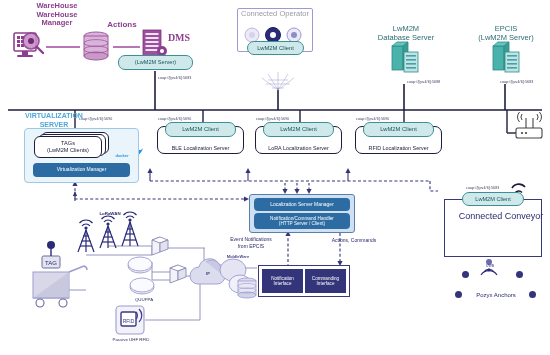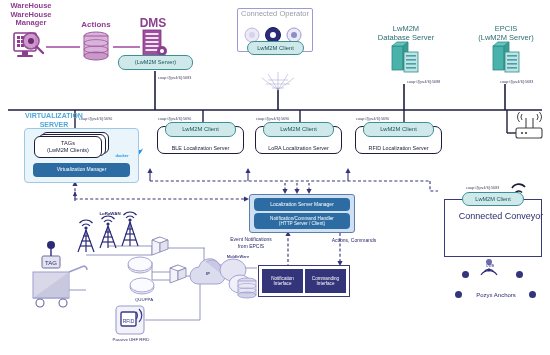--- a/index.html
+++ b/index.html
@@ -3,21 +3,21 @@
 <meta charset="utf-8">
 <style>
   html,body{margin:0;padding:0;background:#ffffff;}
   body{width:550px;height:355px;position:relative;overflow:hidden;
        font-family:"Liberation Sans",sans-serif;color:#2b2b6b;}
   #canvas{position:absolute;left:0;top:0;width:550px;height:355px;}
   .n{position:absolute;box-sizing:border-box;}
   .lbl{position:absolute;text-align:center;line-height:1.15;}
 
   
-  .purple{color:#8d3f8f;}
+  .purple{color:#8d3f8f;margin-left:26px;}
   .teal{color:#2b6b72;}
   .navy{color:#2b2b6b;}
   .cyan{color:#4fa8d8;}
   .gray{color:#9a9aa8;}
 
   
   .pill{border:1px solid #3d8f96;background:#cfe9ea;border-radius:7px;
         color:#17545c;display:flex;align-items:center;justify-content:center;
         text-align:center;line-height:1.1;}
   .srvbox{border:1px solid #1d1d3d;background:#ffffff;border-radius:7px;
@@ -351,21 +351,21 @@
 </svg>
 
 <div class="lbl purple" style="left:2px;top:2px;width:58px;font-size:7.5px;font-weight:bold;">
   <div>WareHouse</div>
   <div>WareHouse</div>
   <div>Manager</div>
 </div>
 
 <div class="lbl purple" style="left:70px;top:20px;width:52px;font-size:8px;font-weight:bold;">Actions</div>
 
-<div class="lbl purple" style="left:132px;top:17px;width:42px;font-size:12px;font-weight:bold;">DMS</div>
+<div class="lbl purple" style="left:132px;top:32px;width:42px;font-size:10px;font-weight:bold;font-family:Liberation Serif, serif;">DMS</div>
 
 <div class="n pill" style="left:118px;top:55px;width:75px;height:15px;font-size:5.6px;">(LwM2M Server)</div>
 <div class="coap" style="left:158px;top:76px;">coap://[ipv4/6]:5683</div>
 
 <div class="n frameLav" style="left:237px;top:8px;width:76px;height:44px;border-radius:2px;"></div>
 <div class="lbl gray" style="left:237px;top:10px;width:76px;font-size:7.5px;">Connected Operator</div>
 <div class="n pill" style="left:247px;top:41px;width:57px;height:14px;font-size:5.8px;">LwM2M Client</div>
 
 <div class="lbl teal" style="left:366px;top:24px;width:80px;font-size:7.5px;line-height:1.25;">
   <div>LwM2M</div>

